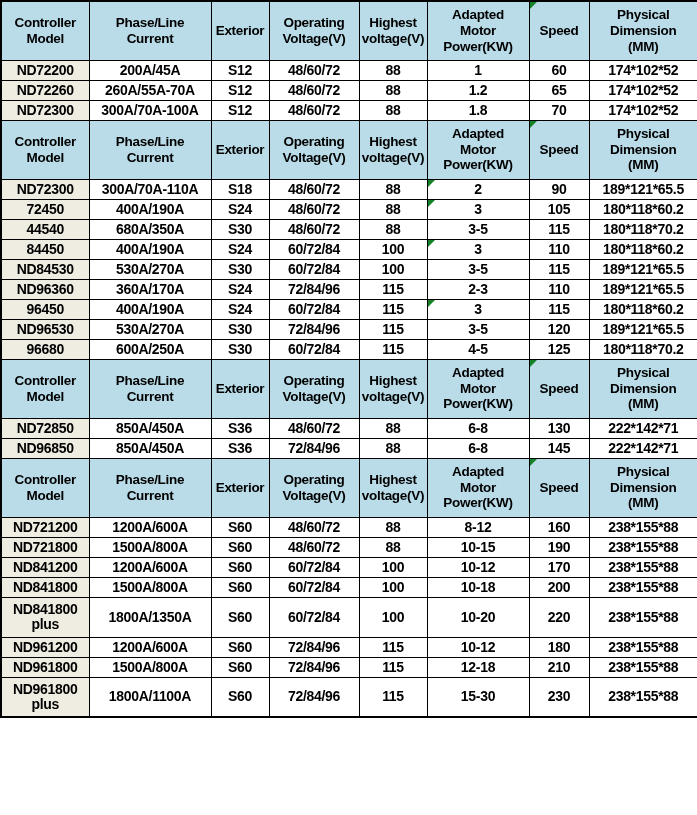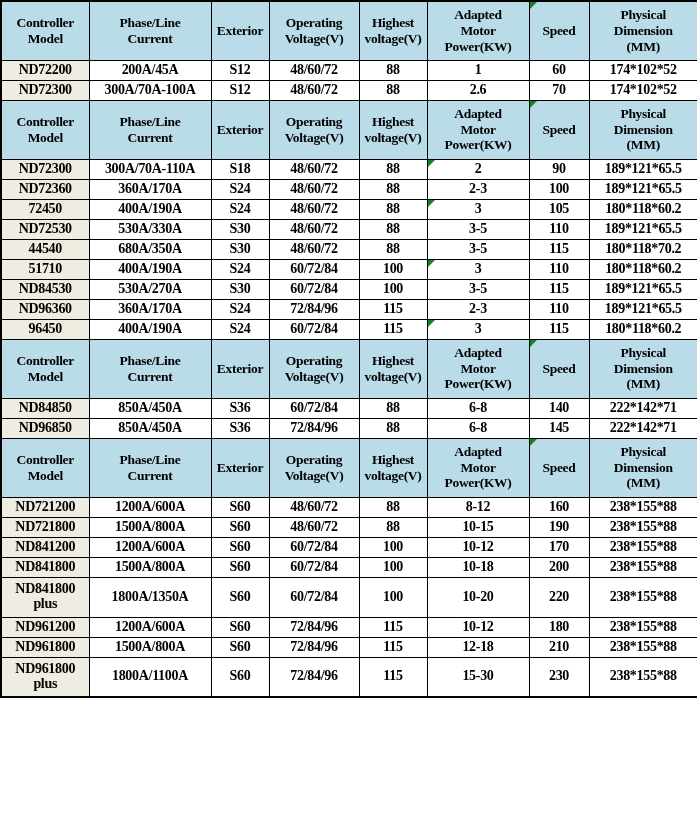--- a/index.html
+++ b/index.html
@@ -1,21 +1,21 @@
 <!DOCTYPE html>
 <html style="--header-bg: #B9DCE8; --model-bg: #EFEDE2; --cell-bg: #FFFFFF; --border: #000000; --text: #000000; --flag-green: #148226;"><head>
 <meta charset="utf-8">
 <style>
   html, body { margin: 0; padding: 0; }
   .screen {
     width: 697px;
     height: 815px;
     background: #ffffff;
     overflow: hidden;
-    font-family: Liberation Serif, serif;
+    font-family: Liberation Sans, sans-serif;
   }
   table.spec-table {
     border-collapse: collapse;
     table-layout: fixed;
     width: 697px;
     border: 2px solid var(--border, #000000);
   }
   th, td {
     border: 1px solid var(--border, #000000);
     padding: 0 1px;
@@ -94,26 +94,36 @@
           <td class="model-cell"><span class="cell-text">ND72200</span></td>
           <td><span class="cell-text">200A/45A</span></td>
           <td><span class="cell-text">S12</span></td>
           <td><span class="cell-text">48/60/72</span></td>
           <td><span class="cell-text">88</span></td>
           <td><span class="cell-text">1</span></td>
           <td><span class="cell-text">60</span></td>
           <td><span class="cell-text">174*102*52</span></td>
         </tr>
         <tr class="data-row">
+          <td class="model-cell"><span class="cell-text">ND72260</span></td>
+          <td><span class="cell-text">260A/55A-70A</span></td>
+          <td><span class="cell-text">S12</span></td>
+          <td><span class="cell-text">48/60/72</span></td>
+          <td><span class="cell-text">88</span></td>
+          <td><span class="cell-text">1.2</span></td>
+          <td><span class="cell-text">65</span></td>
+          <td><span class="cell-text">174*102*52</span></td>
+        </tr>
+        <tr class="data-row">
           <td class="model-cell"><span class="cell-text">ND72300</span></td>
           <td><span class="cell-text">300A/70A-100A</span></td>
           <td><span class="cell-text">S12</span></td>
           <td><span class="cell-text">48/60/72</span></td>
           <td><span class="cell-text">88</span></td>
-          <td><span class="cell-text">2.6</span></td>
+          <td><span class="cell-text">1.8</span></td>
           <td><span class="cell-text">70</span></td>
           <td><span class="cell-text">174*102*52</span></td>
         </tr>
         <tr class="header-row">
           <th><span class="cell-text">Controller
 Model</span></th>
           <th><span class="cell-text">Phase/Line
 Current</span></th>
           <th><span class="cell-text">Exterior</span></th>
           <th><span class="cell-text">Operating
@@ -132,61 +142,41 @@
           <td class="model-cell"><span class="cell-text">ND72300</span></td>
           <td><span class="cell-text">300A/70A-110A</span></td>
           <td><span class="cell-text">S18</span></td>
           <td><span class="cell-text">48/60/72</span></td>
           <td><span class="cell-text">88</span></td>
           <td><span class="cell-text">2</span><span class="flag"></span></td>
           <td><span class="cell-text">90</span></td>
           <td><span class="cell-text">189*121*65.5</span></td>
         </tr>
         <tr class="data-row">
-          <td class="model-cell"><span class="cell-text">ND72360</span></td>
-          <td><span class="cell-text">360A/170A</span></td>
-          <td><span class="cell-text">S24</span></td>
-          <td><span class="cell-text">48/60/72</span></td>
-          <td><span class="cell-text">88</span></td>
-          <td><span class="cell-text">2-3</span></td>
-          <td><span class="cell-text">100</span></td>
-          <td><span class="cell-text">189*121*65.5</span></td>
-        </tr>
-        <tr class="data-row">
           <td class="model-cell"><span class="cell-text">72450</span></td>
           <td><span class="cell-text">400A/190A</span></td>
           <td><span class="cell-text">S24</span></td>
           <td><span class="cell-text">48/60/72</span></td>
           <td><span class="cell-text">88</span></td>
           <td><span class="cell-text">3</span><span class="flag"></span></td>
           <td><span class="cell-text">105</span></td>
           <td><span class="cell-text">180*118*60.2</span></td>
         </tr>
         <tr class="data-row">
-          <td class="model-cell"><span class="cell-text">ND72530</span></td>
-          <td><span class="cell-text">530A/330A</span></td>
-          <td><span class="cell-text">S30</span></td>
-          <td><span class="cell-text">48/60/72</span></td>
-          <td><span class="cell-text">88</span></td>
-          <td><span class="cell-text">3-5</span></td>
-          <td><span class="cell-text">110</span></td>
-          <td><span class="cell-text">189*121*65.5</span></td>
-        </tr>
-        <tr class="data-row">
           <td class="model-cell"><span class="cell-text">44540</span></td>
           <td><span class="cell-text">680A/350A</span></td>
           <td><span class="cell-text">S30</span></td>
           <td><span class="cell-text">48/60/72</span></td>
           <td><span class="cell-text">88</span></td>
           <td><span class="cell-text">3-5</span></td>
           <td><span class="cell-text">115</span></td>
           <td><span class="cell-text">180*118*70.2</span></td>
         </tr>
         <tr class="data-row">
-          <td class="model-cell"><span class="cell-text">51710</span></td>
+          <td class="model-cell"><span class="cell-text">84450</span></td>
           <td><span class="cell-text">400A/190A</span></td>
           <td><span class="cell-text">S24</span></td>
           <td><span class="cell-text">60/72/84</span></td>
           <td><span class="cell-text">100</span></td>
           <td><span class="cell-text">3</span><span class="flag"></span></td>
           <td><span class="cell-text">110</span></td>
           <td><span class="cell-text">180*118*60.2</span></td>
         </tr>
         <tr class="data-row">
           <td class="model-cell"><span class="cell-text">ND84530</span></td>
@@ -210,47 +200,67 @@
         </tr>
         <tr class="data-row">
           <td class="model-cell"><span class="cell-text">96450</span></td>
           <td><span class="cell-text">400A/190A</span></td>
           <td><span class="cell-text">S24</span></td>
           <td><span class="cell-text">60/72/84</span></td>
           <td><span class="cell-text">115</span></td>
           <td><span class="cell-text">3</span><span class="flag"></span></td>
           <td><span class="cell-text">115</span></td>
           <td><span class="cell-text">180*118*60.2</span></td>
+        </tr>
+        <tr class="data-row">
+          <td class="model-cell"><span class="cell-text">ND96530</span></td>
+          <td><span class="cell-text">530A/270A</span></td>
+          <td><span class="cell-text">S30</span></td>
+          <td><span class="cell-text">72/84/96</span></td>
+          <td><span class="cell-text">115</span></td>
+          <td><span class="cell-text">3-5</span></td>
+          <td><span class="cell-text">120</span></td>
+          <td><span class="cell-text">189*121*65.5</span></td>
+        </tr>
+        <tr class="data-row">
+          <td class="model-cell"><span class="cell-text">96680</span></td>
+          <td><span class="cell-text">600A/250A</span></td>
+          <td><span class="cell-text">S30</span></td>
+          <td><span class="cell-text">60/72/84</span></td>
+          <td><span class="cell-text">115</span></td>
+          <td><span class="cell-text">4-5</span></td>
+          <td><span class="cell-text">125</span></td>
+          <td><span class="cell-text">180*118*70.2</span></td>
         </tr>
         <tr class="header-row">
           <th><span class="cell-text">Controller
 Model</span></th>
           <th><span class="cell-text">Phase/Line
 Current</span></th>
           <th><span class="cell-text">Exterior</span></th>
           <th><span class="cell-text">Operating
 Voltage(V)</span></th>
           <th><span class="cell-text">Highest
 voltage(V)</span></th>
           <th><span class="cell-text">Adapted
 Motor
 Power(KW)</span></th>
           <th><span class="cell-text">Speed</span><span class="flag"></span></th>
           <th><span class="cell-text">Physical
 Dimension
 (MM)</span></th>
         </tr>
         <tr class="data-row">
-          <td class="model-cell"><span class="cell-text">ND84850</span></td>
+          <td class="model-cell"><span class="cell-text">ND72850</span></td>
           <td><span class="cell-text">850A/450A</span></td>
           <td><span class="cell-text">S36</span></td>
-          <td><span class="cell-text">60/72/84</span></td>
+          <td><span class="cell-text">48/60/72</span></td>
           <td><span class="cell-text">88</span></td>
           <td><span class="cell-text">6-8</span></td>
-          <td><span class="cell-text">140</span></td>
+          <td><span class="cell-text">130</span></td>
           <td><span class="cell-text">222*142*71</span></td>
         </tr>
         <tr class="data-row">
           <td class="model-cell"><span class="cell-text">ND96850</span></td>
           <td><span class="cell-text">850A/450A</span></td>
           <td><span class="cell-text">S36</span></td>
           <td><span class="cell-text">72/84/96</span></td>
           <td><span class="cell-text">88</span></td>
           <td><span class="cell-text">6-8</span></td>
           <td><span class="cell-text">145</span></td>

